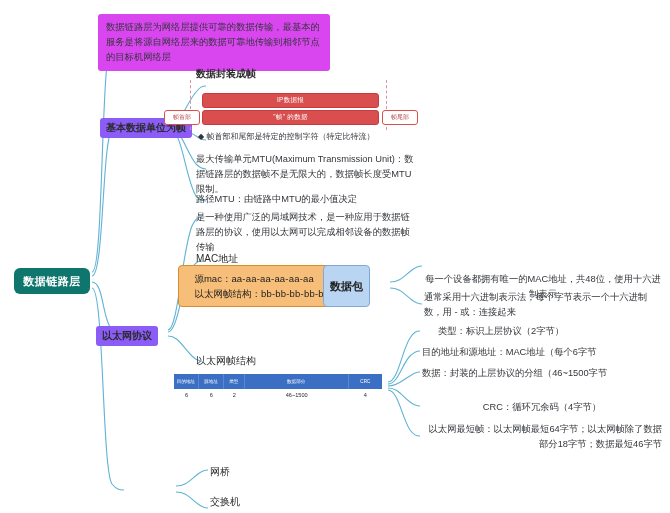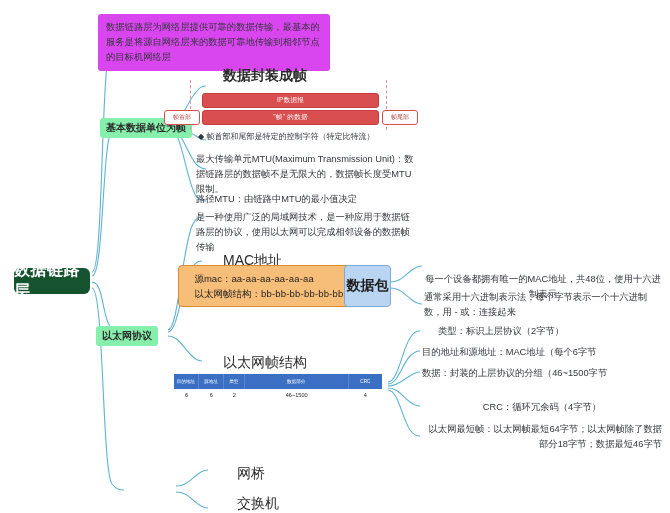--- a/index.html
+++ b/index.html
@@ -9,32 +9,32 @@
     overflow:hidden;position:relative;
     -webkit-font-smoothing:antialiased;
   }
   #canvas{position:absolute;left:0;top:0;width:670px;height:513px;}
   svg.lines{position:absolute;left:0;top:0;width:670px;height:513px;pointer-events:none;}
 
   .node{position:absolute;box-sizing:border-box;}
 
   .root{
     left:14px;top:268px;width:76px;height:26px;
-    background:#14532d;color:#ffffff;border-radius:6px;
-    font-size:16px;font-weight:bold;letter-spacing:0.5px;
+    background:#0f766e;color:#ffffff;border-radius:6px;
+    font-size:11px;font-weight:bold;letter-spacing:0.5px;
     display:flex;align-items:center;justify-content:center;
   }
 
   .branch{
-    background:#86efac;color:#2b2b2b;border-radius:3px;
+    background:#8b5cf6;color:#2b2b2b;border-radius:3px;
     font-size:10px;font-weight:bold;padding:3px 6px;
     white-space:nowrap;
   }
 
-  .plain{color:#2b2b2b;font-size:14px;white-space:nowrap;margin-left:27px;}
+  .plain{color:#2b2b2b;font-size:10px;white-space:nowrap;}
   .plain.bold{font-weight:bold;}
 
   .para{
     color:#33363b;font-size:9.3px;line-height:15px;
   }
   .para-shaded{
     background:#d946ef;border-radius:3px;padding:6px 8px;
   }
 
   
@@ -53,24 +53,24 @@
   
   .macbox{
     position:absolute;left:178px;top:265px;width:180px;height:40px;
     background:#f7be79;border:1px solid #d98c2b;border-radius:4px;
     display:flex;align-items:center;justify-content:center;
   }
   .macbox .rows{font-size:9.5px;line-height:15px;color:#1d1d1d;}
   .macbox .lbl{font-weight:normal;}
   .macbox .mono{font-family:"Liberation Sans","DejaVu Sans",sans-serif;letter-spacing:0.2px;}
   .packetbox{
-    position:absolute;left:344px;top:265px;width:45px;height:40px;
+    position:absolute;left:323px;top:265px;width:45px;height:40px;
     background:#b9d5f2;border:1px solid #7fa9d8;border-radius:4px;
     display:flex;align-items:center;justify-content:center;
-    font-size:14px;color:#1d1d1d;font-weight:bold;
+    font-size:11px;color:#1d1d1d;font-weight:bold;
   }
 
   
   .ftable{position:absolute;left:174px;top:374px;width:208px;}
   .frow{display:flex;width:100%;}
   .fhead{height:15px;background:#3a6fc4;}
   .fhead .cell{
     color:#ffffff;font-size:4.6px;line-height:5.4px;
     display:flex;align-items:center;justify-content:center;text-align:center;
     border-right:1px solid #5b87d1;box-sizing:border-box;padding:0 1px;

